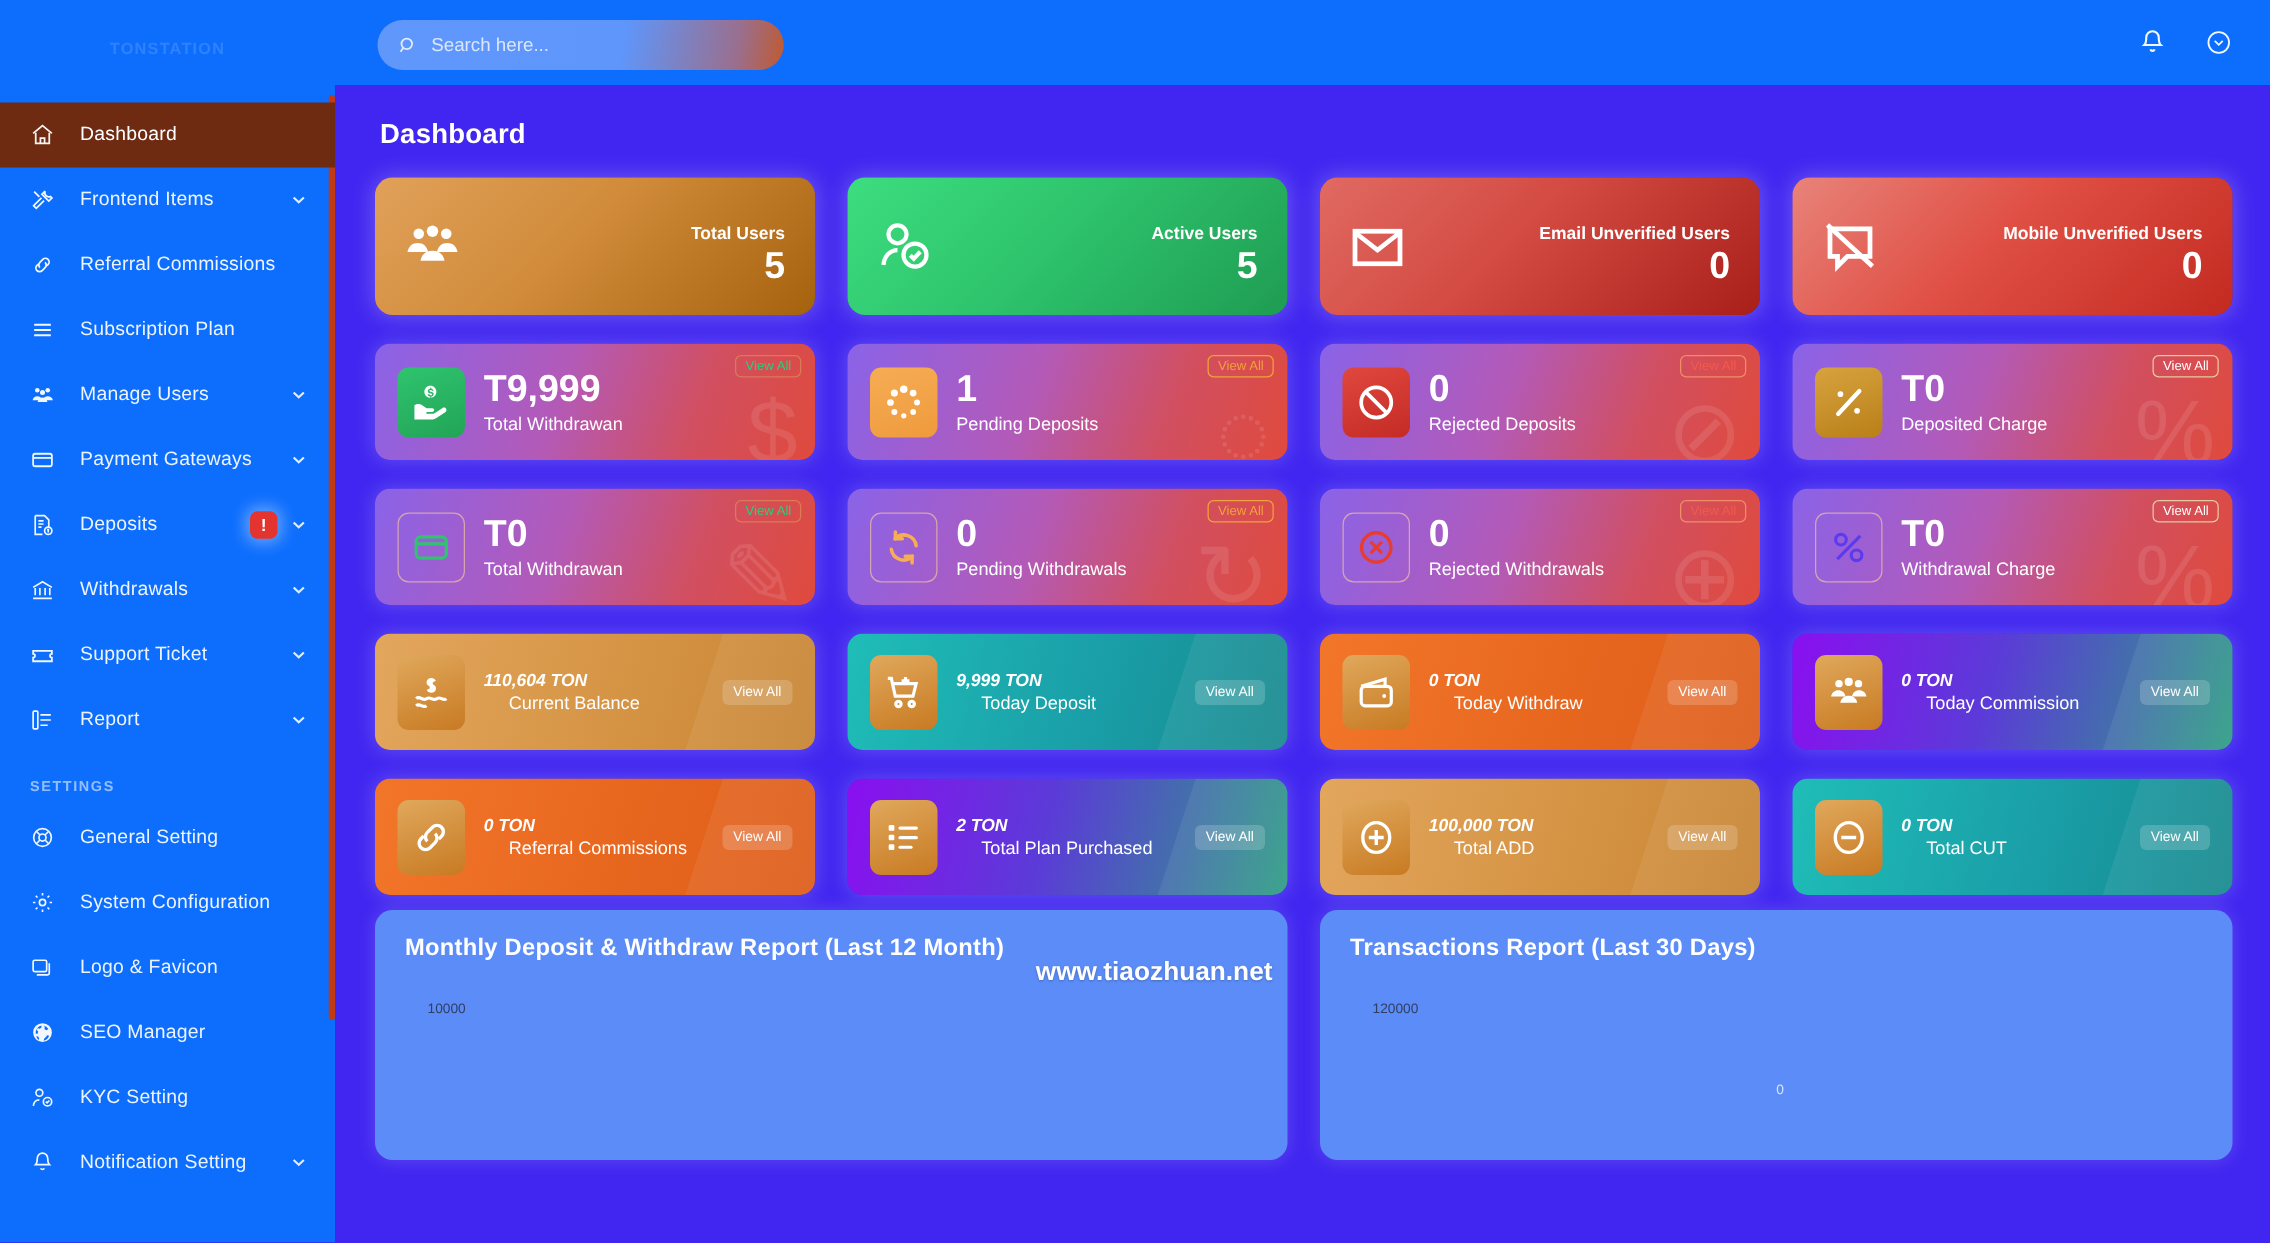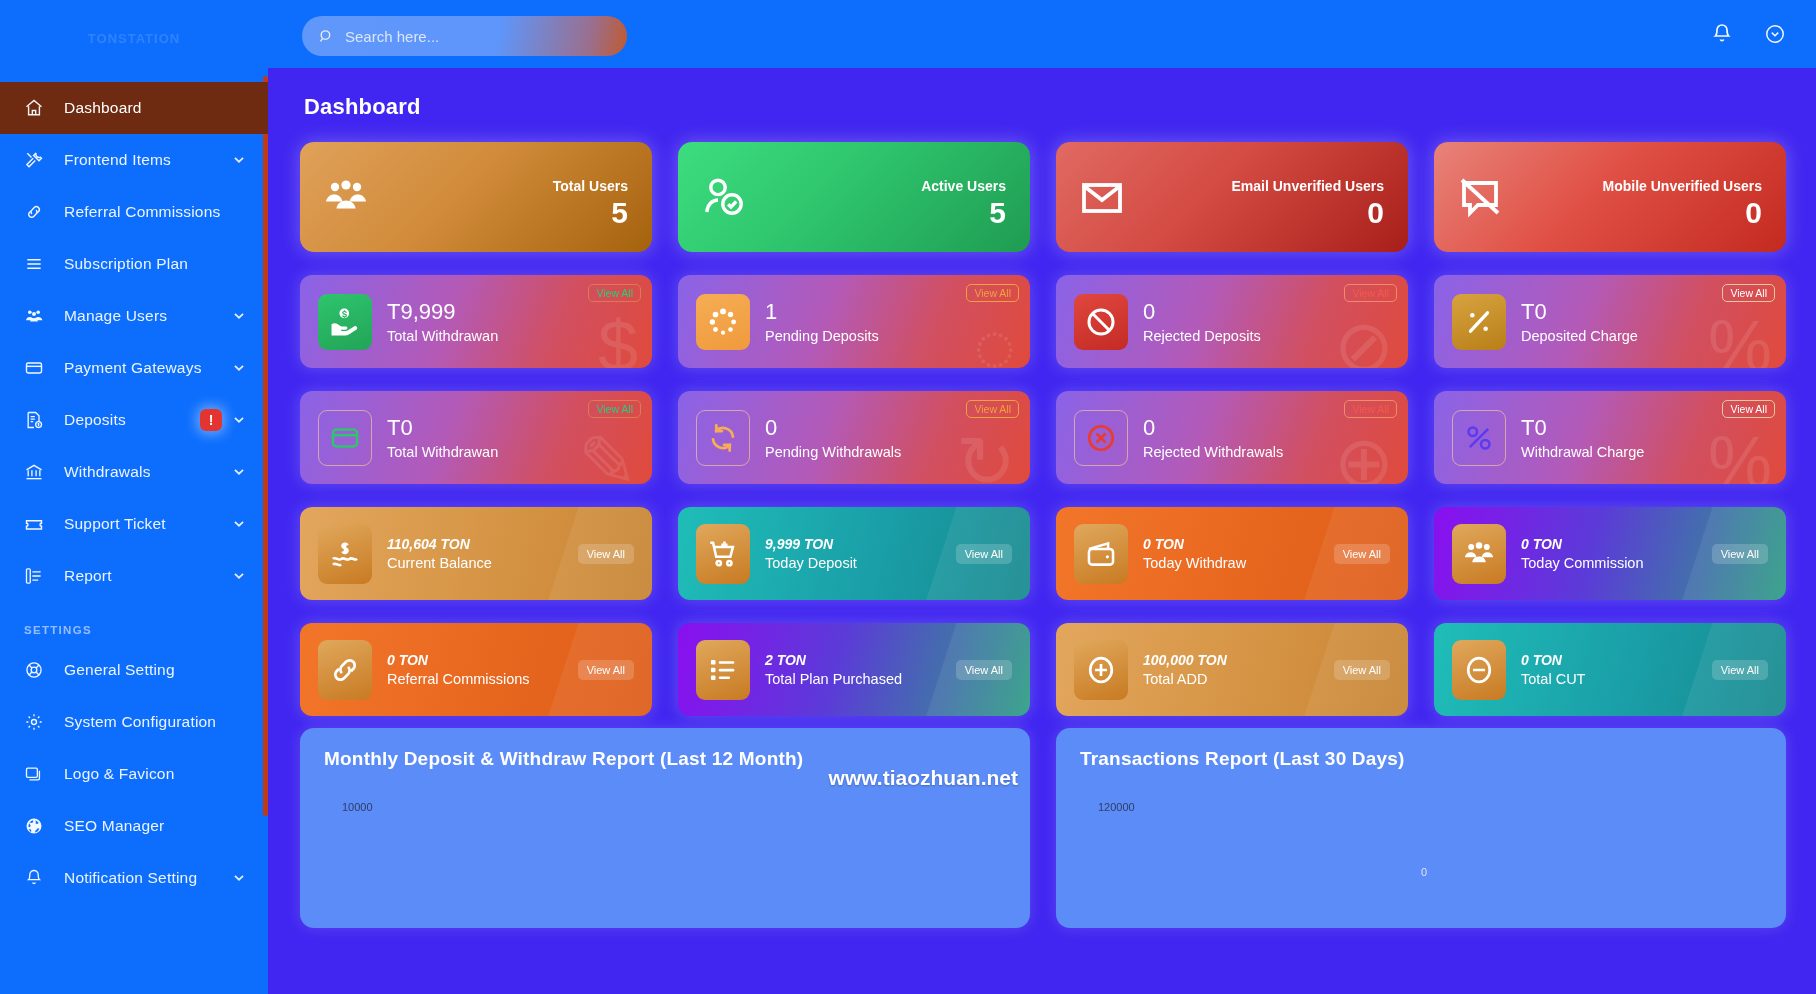--- a/index.html
+++ b/index.html
@@ -145,21 +145,21 @@
     background: linear-gradient(110deg, #8a63e8 0%, #b35ab8 42%, #d14f61 72%, #e04a3c 100%);
     box-shadow: 0 0 16px 1px rgba(255,255,255,.18);
   }
   .card2 .box {
     width: 54px; height: 56px; border-radius: 9px;
     display: flex; align-items: center; justify-content: center;
     margin-right: 15px; flex: 0 0 auto;
   }
   .card2 .box svg { width: 34px; height: 34px; display: block; }
   .card2 .body { color: #fff; }
-  .card2 .v { font-size: 22px; font-weight: 400; line-height: 1.15; }
+  .card2 .v { font-size: 30px; font-weight: 700; line-height: 1.15; }
   .card2 .l { font-size: 14.5px; margin-top: 3px; }
   .viewall {
     position: absolute; top: 9px; right: 11px;
     font-size: 10.5px; padding: 2px 7px;
     border-radius: 5px; border: 1px solid;
     background: transparent; cursor: pointer;
     white-space: nowrap;
   }
   .va-green { color: #27d07a; border-color: #dc7a55; }
   .va-orange { color: #f0a23c; border-color: #f0a23c; }
@@ -186,21 +186,21 @@
   }
   .card3 .box {
     width: 54px; height: 60px; border-radius: 9px;
     background: linear-gradient(160deg, #e0a85c, #c87a22);
     display: flex; align-items: center; justify-content: center;
     margin-right: 15px; flex: 0 0 auto;
   }
   .card3 .box svg { width: 34px; height: 34px; display: block; color: #fff; }
   .card3 .body { color: #fff; }
   .card3 .v { font-size: 14px; font-weight: 700; line-height: 1.15; font-style: italic; }
-  .card3 .l { font-size: 14.5px; margin-top: 3px; }
+  .card3 .l { font-size: 14.5px; margin-top: 3px; margin-left: 20px; }
   .card3 .viewall-p {
     margin-left: auto; z-index: 2;
     font-size: 11px; color: #fff;
     background: rgba(255,255,255,.18);
     padding: 4px 9px; border-radius: 5px;
     cursor: pointer; white-space: nowrap;
   }
 
   
   .charts {
@@ -419,20 +419,31 @@
 
       <div class="nav-item">
         <span class="nav-ico">
             <svg viewBox="0 0 24 24" fill="currentColor">
               <path d="M12 3a9 9 0 1 0 0 18 9 9 0 0 0 0-18zm-1 2.2v2.1l-1.6 1-2.1-.5-.9 1.6 1.5 1.8-.6 2H5.5a7 7 0 0 1 5.5-8zm2 .03a7 7 0 0 1 4.7 3.3l-1.8 1.2-2-.8.3-2.2zm-6.9 10.3 1.8.3 1 2.2-.8 1.1a7 7 0 0 1-2-3.6zm10.4-.9 1.9.4a7 7 0 0 1-5.3 4.8l.6-2.1 1.5-1.4z"></path>
             </svg>
           </span>
         <span class="nav-label">SEO Manager</span>
       </div>
 
+      <div class="nav-item">
+        <span class="nav-ico">
+            <svg viewBox="0 0 24 24" fill="none" stroke="currentColor" stroke-width="1.6">
+              <circle cx="9" cy="7.5" r="3.3"></circle>
+              <path d="M3.2 20c.3-3.6 2.8-5.8 5.8-5.8"></path>
+              <circle cx="16.8" cy="16" r="4"></circle>
+              <path d="m15.2 16 1.2 1.2 2.2-2.3"></path>
+            </svg>
+          </span>
+        <span class="nav-label">KYC Setting</span>
+      </div>
 
       <div class="nav-item">
         <span class="nav-ico">
             <svg viewBox="0 0 24 24" fill="none" stroke="currentColor" stroke-width="1.6">
               <path d="M12 3a5 5 0 0 0-5 5c0 4.5-1.6 6-1.6 6h13.2S17 12.5 17 8a5 5 0 0 0-5-5z"></path>
               <path d="M10.3 17.5a1.8 1.8 0 0 0 3.4 0"></path>
             </svg>
           </span>
         <span class="nav-label">Notification Setting</span>
         <span class="nav-caret">

